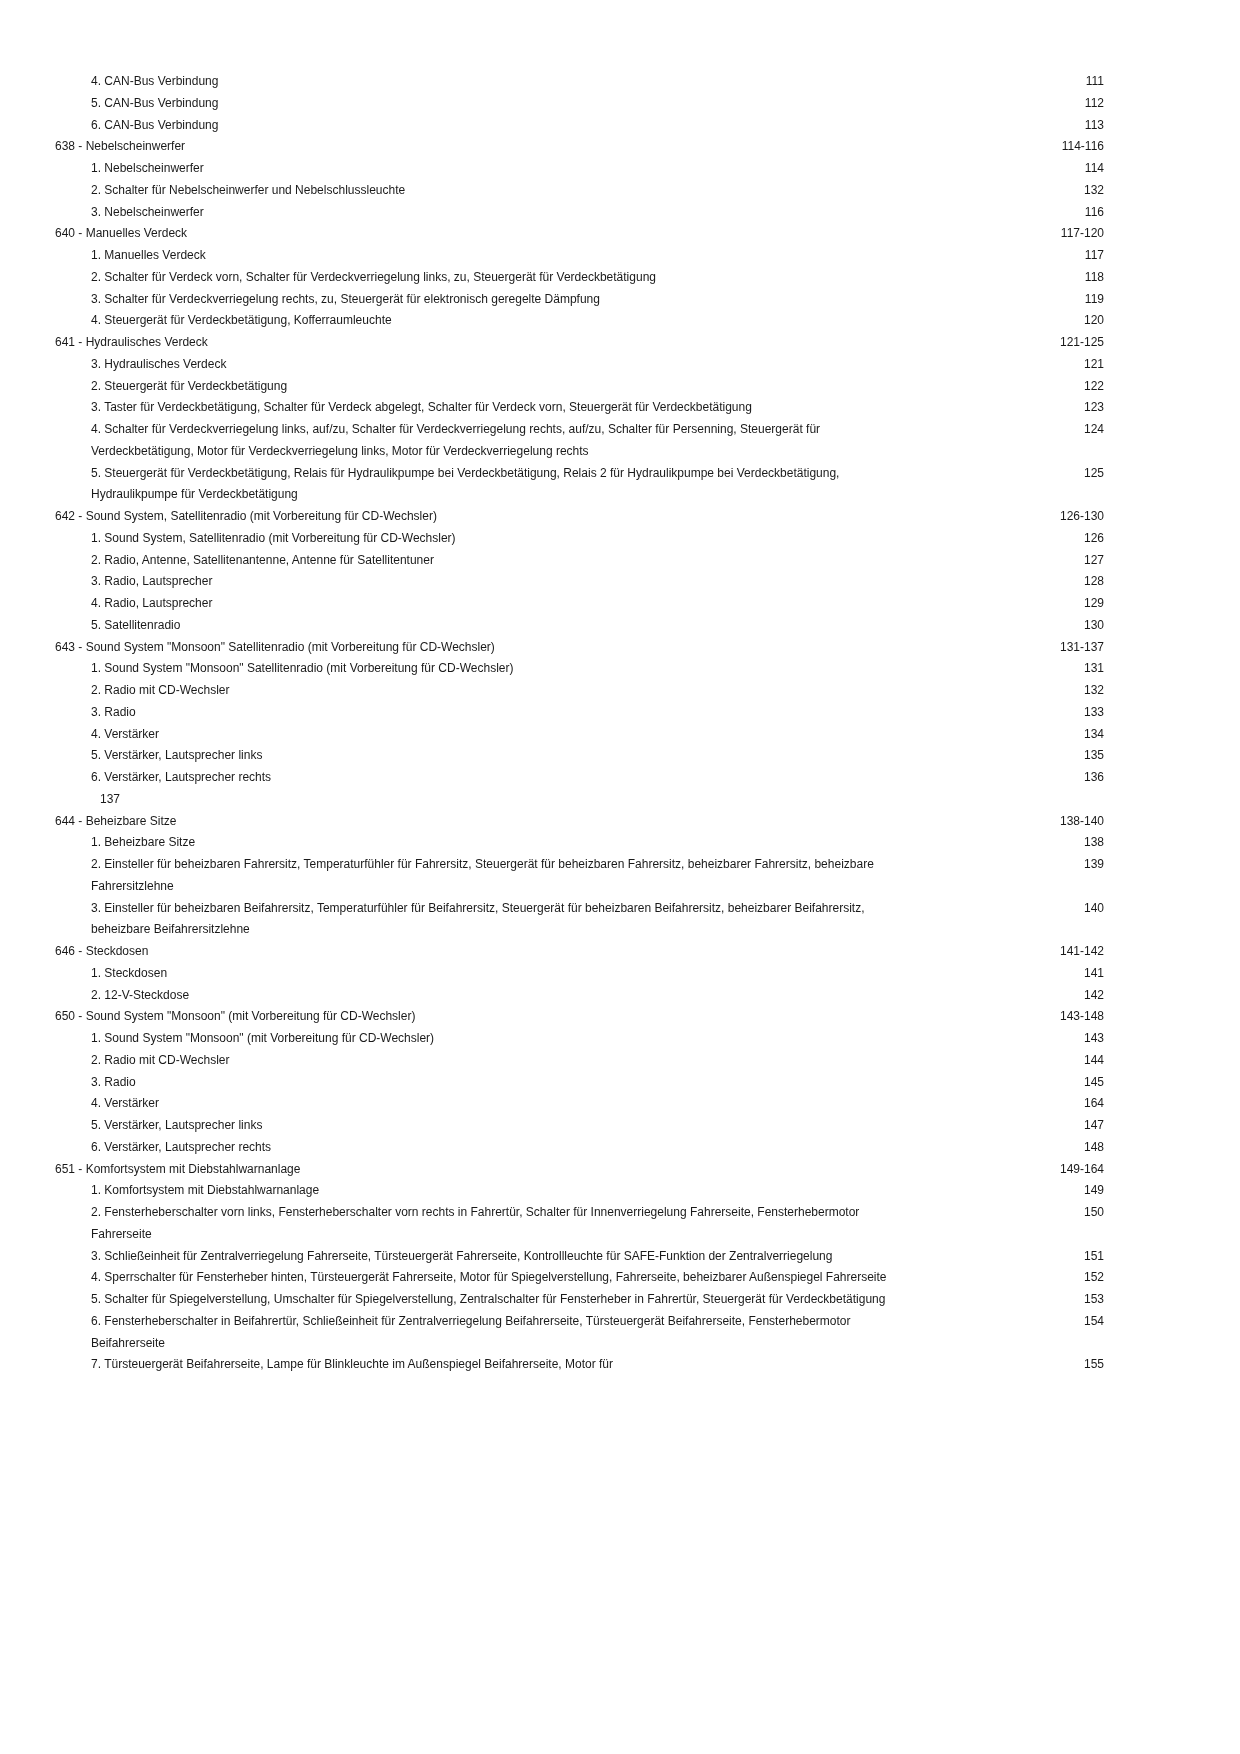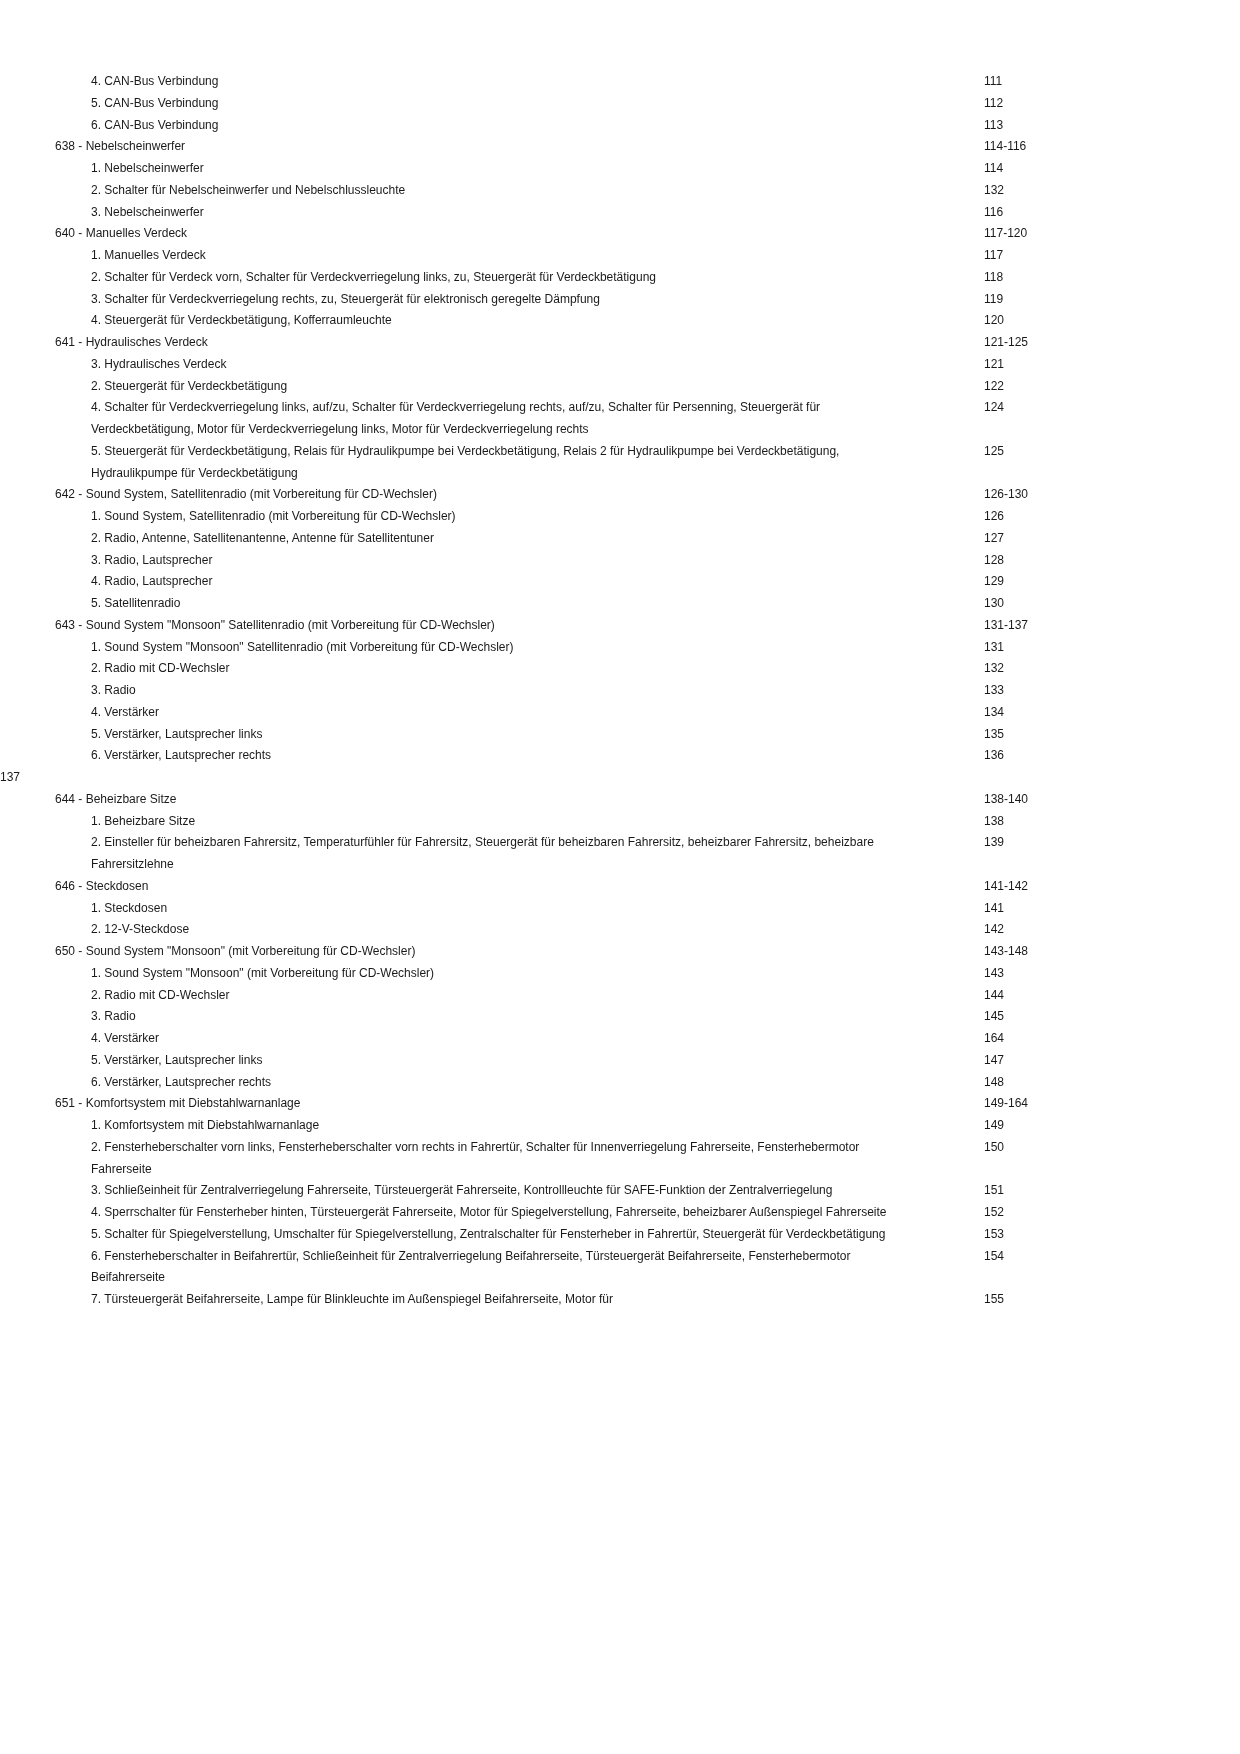--- a/index.html
+++ b/index.html
@@ -3,21 +3,21 @@
 <meta charset="utf-8">
 <style>
   html, body { margin: 0; padding: 0; background: #ffffff; }
   body { width: 1240px; height: 1754px; position: relative; overflow: hidden;
          font-family: "Liberation Sans", sans-serif; color: #1a1a1a; }
   .toc { position: absolute; left: 0; top: 71px; width: 1240px; }
   .row { display: flex; font-size: 12px; line-height: 21.75px; }
   .row .label { box-sizing: border-box; width: 984px; padding-right: 70px; }
   .row.section .label { padding-left: 55px; }
   .row.item .label { padding-left: 91px; }
-  .row .page { width: 120px; }
+  .row .page { width: 120px; text-align: right; }
 </style>
 </head>
 <body>
 
 <div class="toc" id="toc">
     <div class="row item">
     <div class="label">4. CAN-Bus Verbindung</div>
     <div class="page">111</div>
   </div>
     <div class="row item">
@@ -70,20 +70,24 @@
   </div>
     <div class="row item">
     <div class="label">3. Hydraulisches Verdeck</div>
     <div class="page">121</div>
   </div>
     <div class="row item">
     <div class="label">2. Steuergerät für Verdeckbetätigung</div>
     <div class="page">122</div>
   </div>
     <div class="row item">
+    <div class="label">3. Taster für Verdeckbetätigung, Schalter für Verdeck abgelegt, Schalter für Verdeck vorn, Steuergerät für Verdeckbetätigung</div>
+    <div class="page">123</div>
+  </div>
+    <div class="row item">
     <div class="label">4. Schalter für Verdeckverriegelung links, auf/zu, Schalter für Verdeckverriegelung rechts, auf/zu, Schalter für Persenning, Steuergerät für Verdeckbetätigung, Motor für Verdeckverriegelung links, Motor für Verdeckverriegelung rechts</div>
     <div class="page">124</div>
   </div>
     <div class="row item">
     <div class="label">5. Steuergerät für Verdeckbetätigung, Relais für Hydraulikpumpe bei Verdeckbetätigung, Relais 2 für Hydraulikpumpe bei Verdeckbetätigung, Hydraulikpumpe für Verdeckbetätigung</div>
     <div class="page">125</div>
   </div>
     <div class="row section">
     <div class="label">642 - Sound System, Satellitenradio (mit Vorbereitung für CD-Wechsler)</div>
     <div class="page">126-130</div>
@@ -144,20 +148,24 @@
     <div class="page">138-140</div>
   </div>
     <div class="row item">
     <div class="label">1. Beheizbare Sitze</div>
     <div class="page">138</div>
   </div>
     <div class="row item">
     <div class="label">2. Einsteller für beheizbaren Fahrersitz, Temperaturfühler für Fahrersitz, Steuergerät für beheizbaren Fahrersitz, beheizbarer Fahrersitz, beheizbare Fahrersitzlehne</div>
     <div class="page">139</div>
   </div>
+    <div class="row item">
+    <div class="label">3. Einsteller für beheizbaren Beifahrersitz, Temperaturfühler für Beifahrersitz, Steuergerät für beheizbaren Beifahrersitz, beheizbarer Beifahrersitz, beheizbare Beifahrersitzlehne</div>
+    <div class="page">140</div>
+  </div>
     <div class="row section">
     <div class="label">646 - Steckdosen</div>
     <div class="page">141-142</div>
   </div>
     <div class="row item">
     <div class="label">1. Steckdosen</div>
     <div class="page">141</div>
   </div>
     <div class="row item">
     <div class="label">2. 12-V-Steckdose</div>

